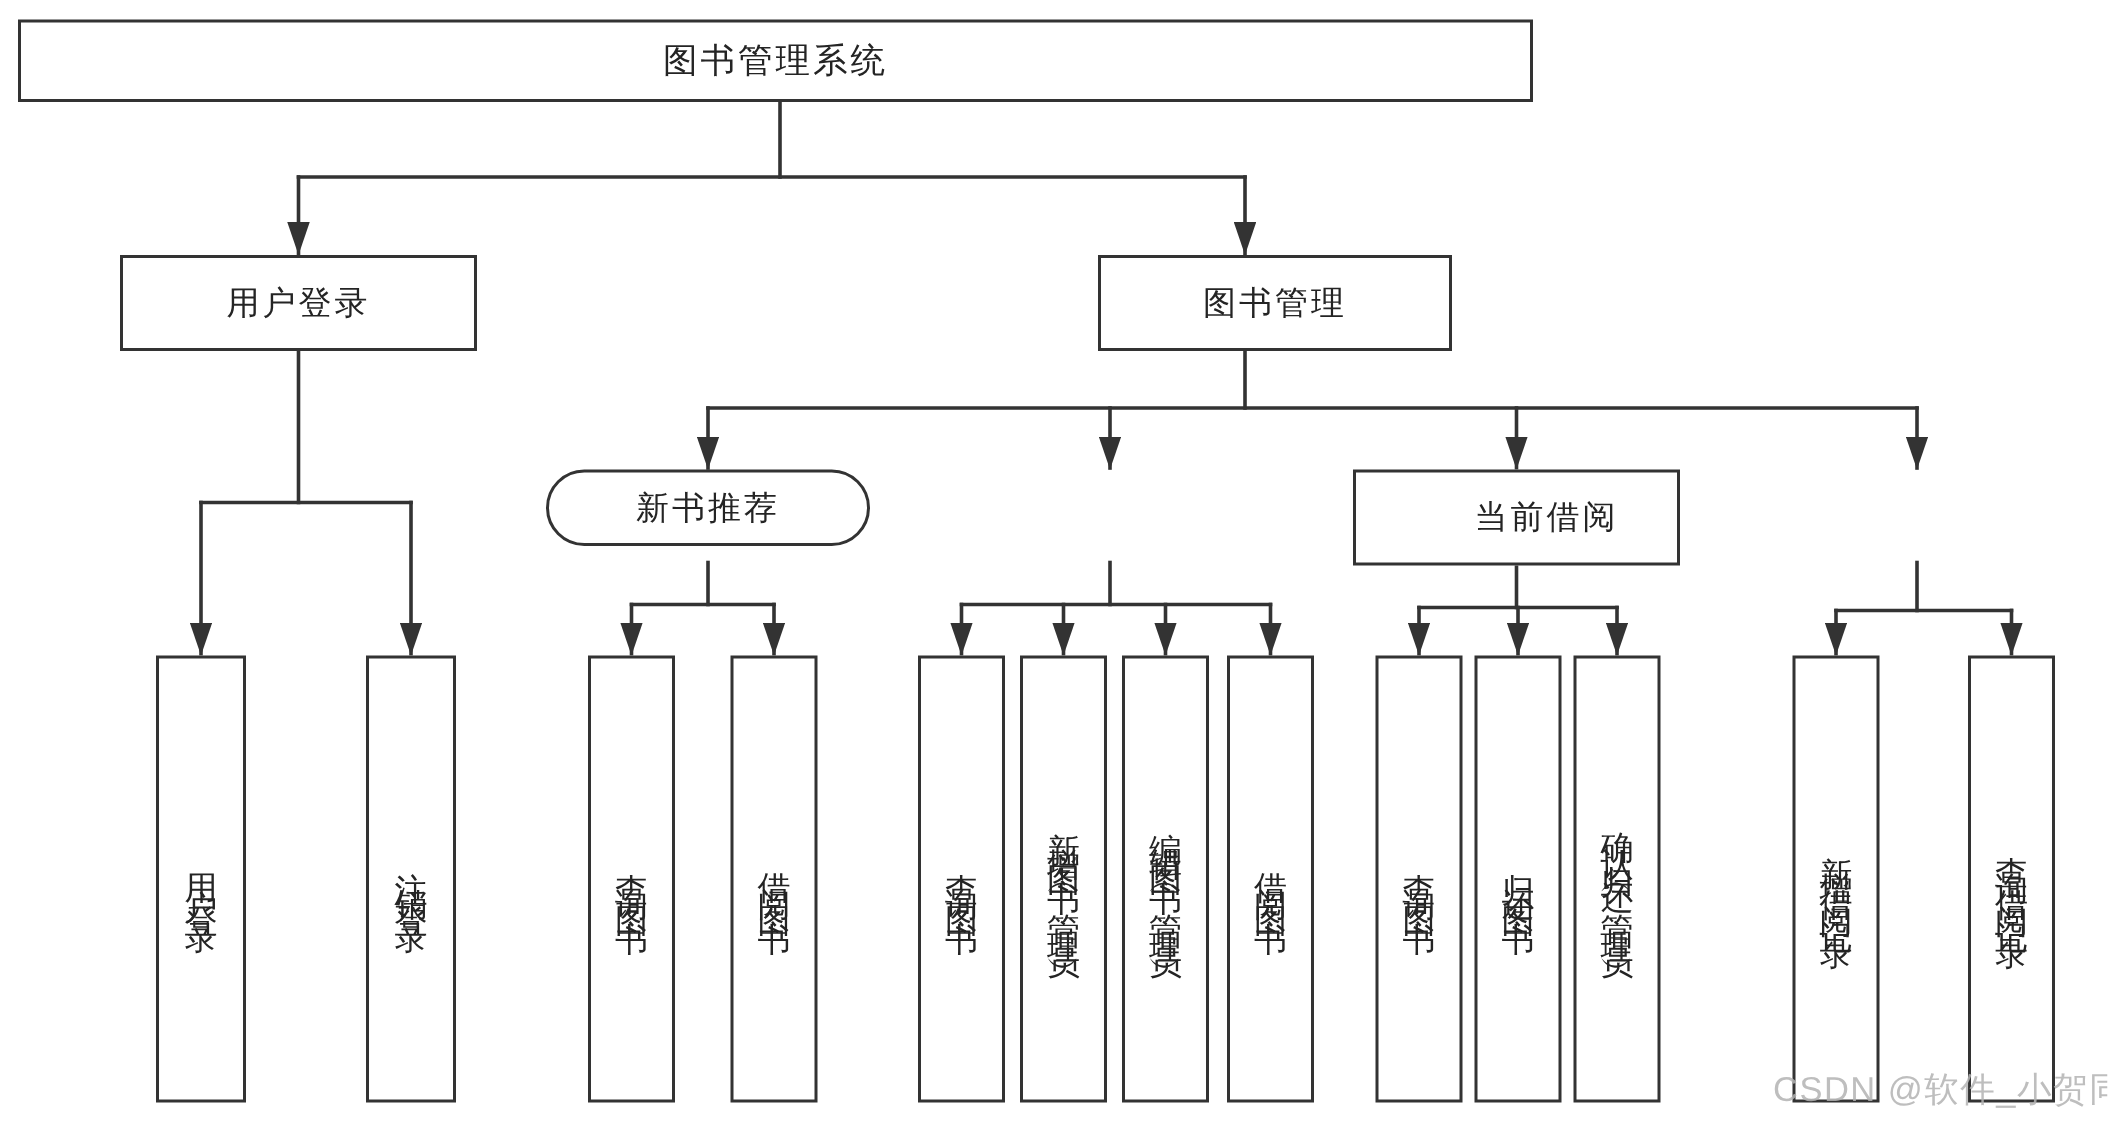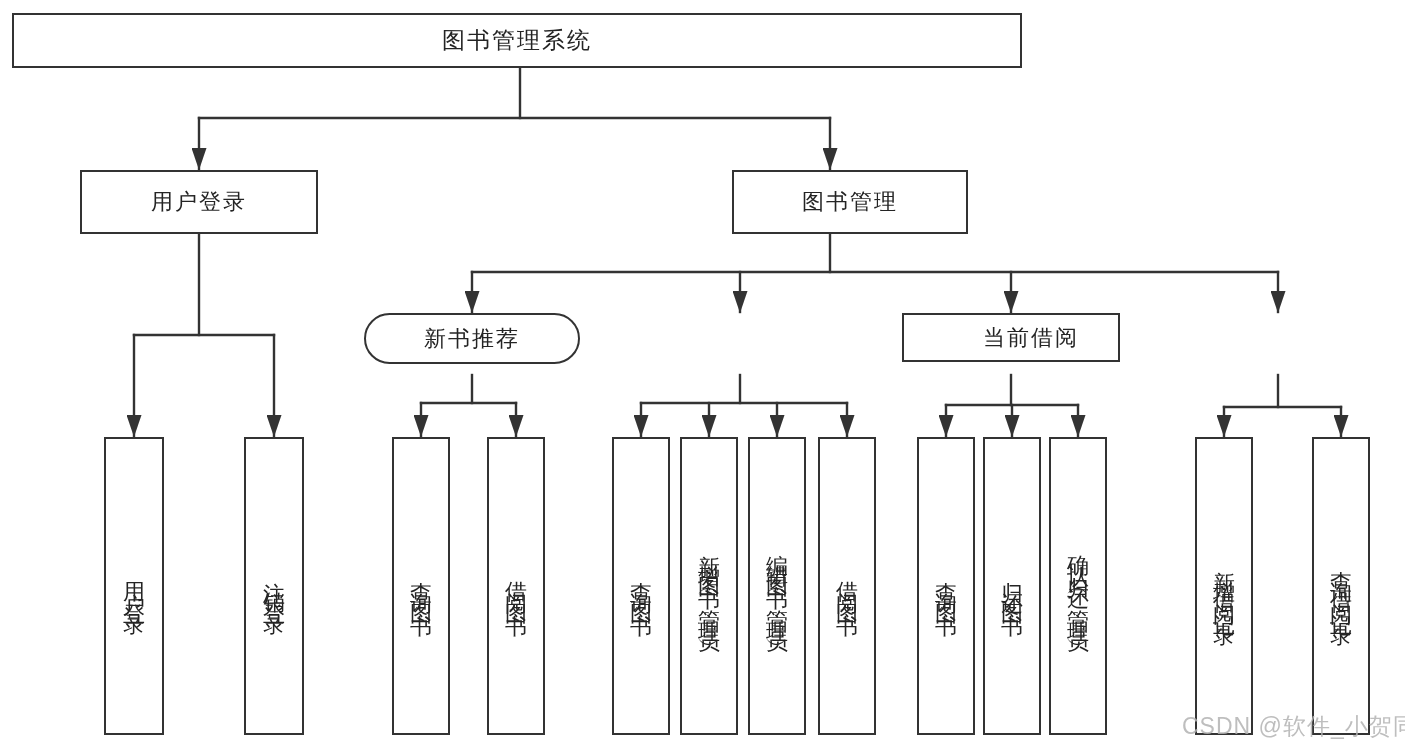--- a/index.html
+++ b/index.html
@@ -104,21 +104,21 @@
       <line x1="1341" y1="407" x2="1341" y2="436" marker-end="url(#arrow)"></line>
     </g>
   </svg>
 
   <div class="node h-node root-node" style="left:12px; top:13px; width:1010px; height:55px;">图书管理系统</div>
 
   <div class="node h-node" style="left:80px; top:170px; width:238px; height:64px;">用户登录</div>
   <div class="node h-node" style="left:712px; top:170px; width:236px; height:64px;margin-left:20px;">图书管理</div>
 
   <div class="node h-node" style="left:364px; top:313px; width:216px; height:51px;border-radius:27px;">新书推荐</div>
-  <div class="node h-node" style="left:902px; top:313px; width:218px; height:49px;padding-left:40px;">当前借阅</div>
+  <div class="node h-node" style="left:902px; top:313px; width:218px; height:64px;padding-left:40px;">当前借阅</div>
 
   <div class="node v-node" style="left:104px; top:437px; width:60px; height:298px;">
     <span class="vtext">用户登录</span>
   </div>
   <div class="node v-node" style="left:244px; top:437px; width:60px; height:298px;">
     <span class="vtext">注销登录</span>
   </div>
 
   <div class="node v-node" style="left:392px; top:437px; width:58px; height:298px;">
     <span class="vtext">查询图书</span>

